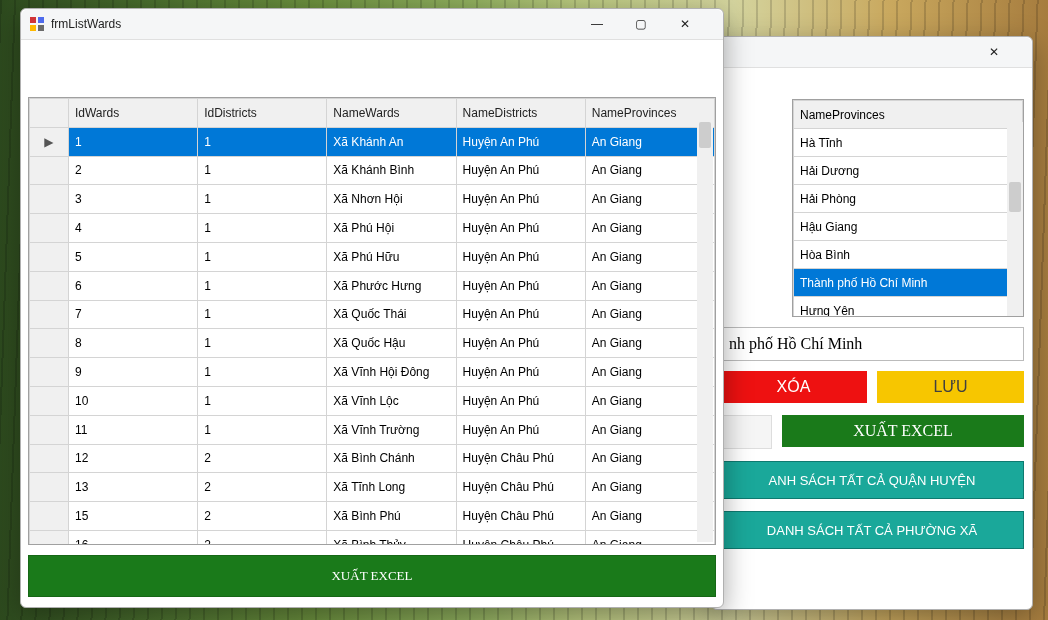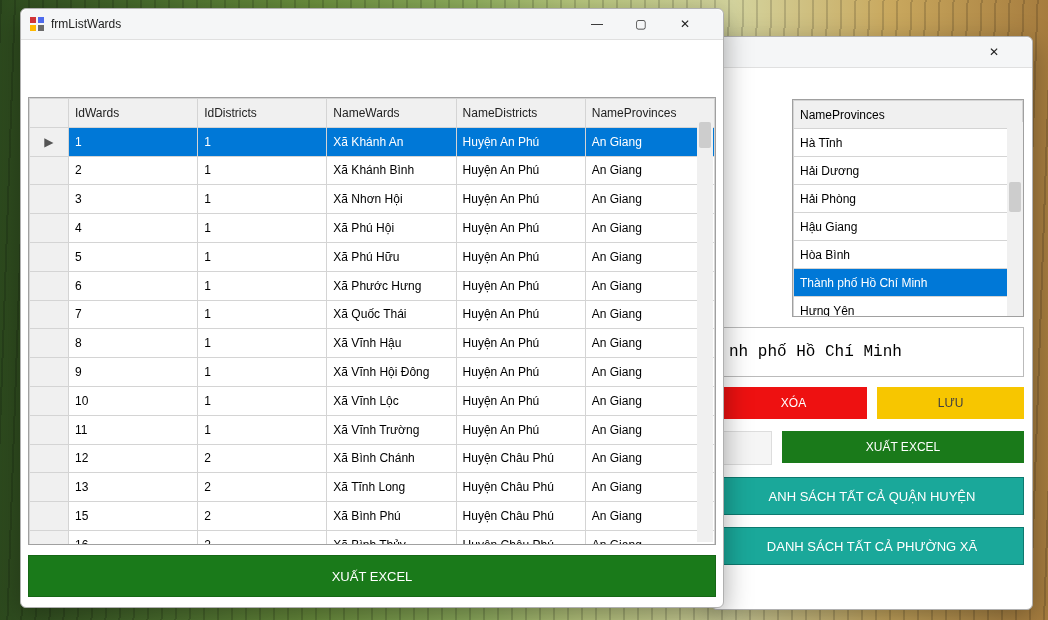--- a/index.html
+++ b/index.html
@@ -20,38 +20,38 @@
   .grid-wrap{position:absolute;left:0;right:0;top:0;bottom:52px;border:1px solid #a0a0a0;background:#fff;overflow:hidden;}
   .dgv{width:100%;border-collapse:collapse;table-layout:fixed;font-size:12px;}
   .dgv th,.dgv td{border:1px solid #d4d4d4;padding:3px 6px;height:21.8px;text-align:left;white-space:nowrap;overflow:hidden;text-overflow:ellipsis;}
   .dgv th{background:#f0f0f0;font-weight:400;color:#222;}
   .dgv .rowhdr{width:38px;background:#f0f0f0;text-align:center;color:#555;}
   .dgv tr.sel td{background:#0078d7;color:#fff;}
   .dgv tr.sel .rowhdr{background:#f0f0f0;color:#555;}
   .vscroll{position:absolute;right:2px;top:24px;bottom:2px;width:16px;background:#f0f0f0;}
   .vscroll .thumb{position:absolute;left:2px;right:2px;top:0;height:26px;background:#cdcdcd;border-radius:2px;}
   .btn{display:flex;align-items:center;justify-content:center;color:#fff;font-size:13px;border:1px solid rgba(0,0,0,.15);cursor:default;}
-  .btn-green{background:#1a7a1a;}
+  .btn-green{background:#1a7a1a;font-family:Liberation Serif, serif;}
   #btnExport{position:absolute;left:0;right:0;bottom:0;height:40px;}
 
   
   #winProv{left:711px;top:36px;width:320px;height:572px;border-radius:6px;}
   #winProv .titlebar{background:#f5f6f7;}
   .prov-grid{position:absolute;left:80px;right:8px;top:62px;height:216px;border:1px solid #a0a0a0;background:#fff;overflow:hidden;}
   .prov-grid table{width:100%;border-collapse:collapse;font-size:12px;}
   .prov-grid th,.prov-grid td{border:1px solid #d4d4d4;padding:3px 6px;height:21px;text-align:left;}
   .prov-grid th{background:#f0f0f0;font-weight:400;}
   .prov-grid tr.sel td{background:#0078d7;color:#fff;}
   .pv-scroll{position:absolute;right:0;top:22px;bottom:0;width:16px;background:#f0f0f0;}
   .pv-scroll .thumb{position:absolute;left:2px;right:2px;top:60px;height:30px;background:#cdcdcd;border-radius:2px;}
   .inp-area{position:absolute;left:8px;right:8px;top:290px;}
   .inp-row{display:flex;align-items:center;margin-bottom:10px;}
-  .inp-row input{flex:1;height:32px;border:1px solid #bbb;padding:8px 8px;font-size:14px;font-family:Liberation Mono, monospace;}
+  .inp-row input{flex:1;height:32px;border:1px solid #bbb;padding:0 8px;font-size:14px;font-family:Liberation Serif, serif;}
   .btnrow{display:flex;gap:10px;margin-bottom:12px;}
-  .btn-sm{flex:1;height:32px;display:flex;align-items:center;justify-content:center;color:#fff;font-size:12px;}
+  .btn-sm{flex:1;height:32px;display:flex;align-items:center;justify-content:center;color:#fff;font-size:16px;}
   .btn-red{background:#e11;}
   .btn-yellow{background:#f7c600;color:#404040;}
   .btn-teal{background:#1aa89a;border:1px solid #0e7a70;}
   .btn-wide{height:36px;margin-bottom:12px;}
 </style>
 </head>
 <body>
 
 <div class="bg"></div>
 
@@ -217,21 +217,21 @@
               <td>7</td>
               <td>1</td>
               <td>Xã Quốc Thái</td>
               <td>Huyện An Phú</td>
               <td>An Giang</td>
             </tr>
             <tr>
               <td class="rowhdr"></td>
               <td>8</td>
               <td>1</td>
-              <td>Xã Vĩnh Hậu</td>
+              <td>Xã Quốc Hậu</td>
               <td>Huyện An Phú</td>
               <td>An Giang</td>
             </tr>
             <tr>
               <td class="rowhdr"></td>
               <td>9</td>
               <td>1</td>
               <td>Xã Vĩnh Hội Đông</td>
               <td>Huyện An Phú</td>
               <td>An Giang</td>

